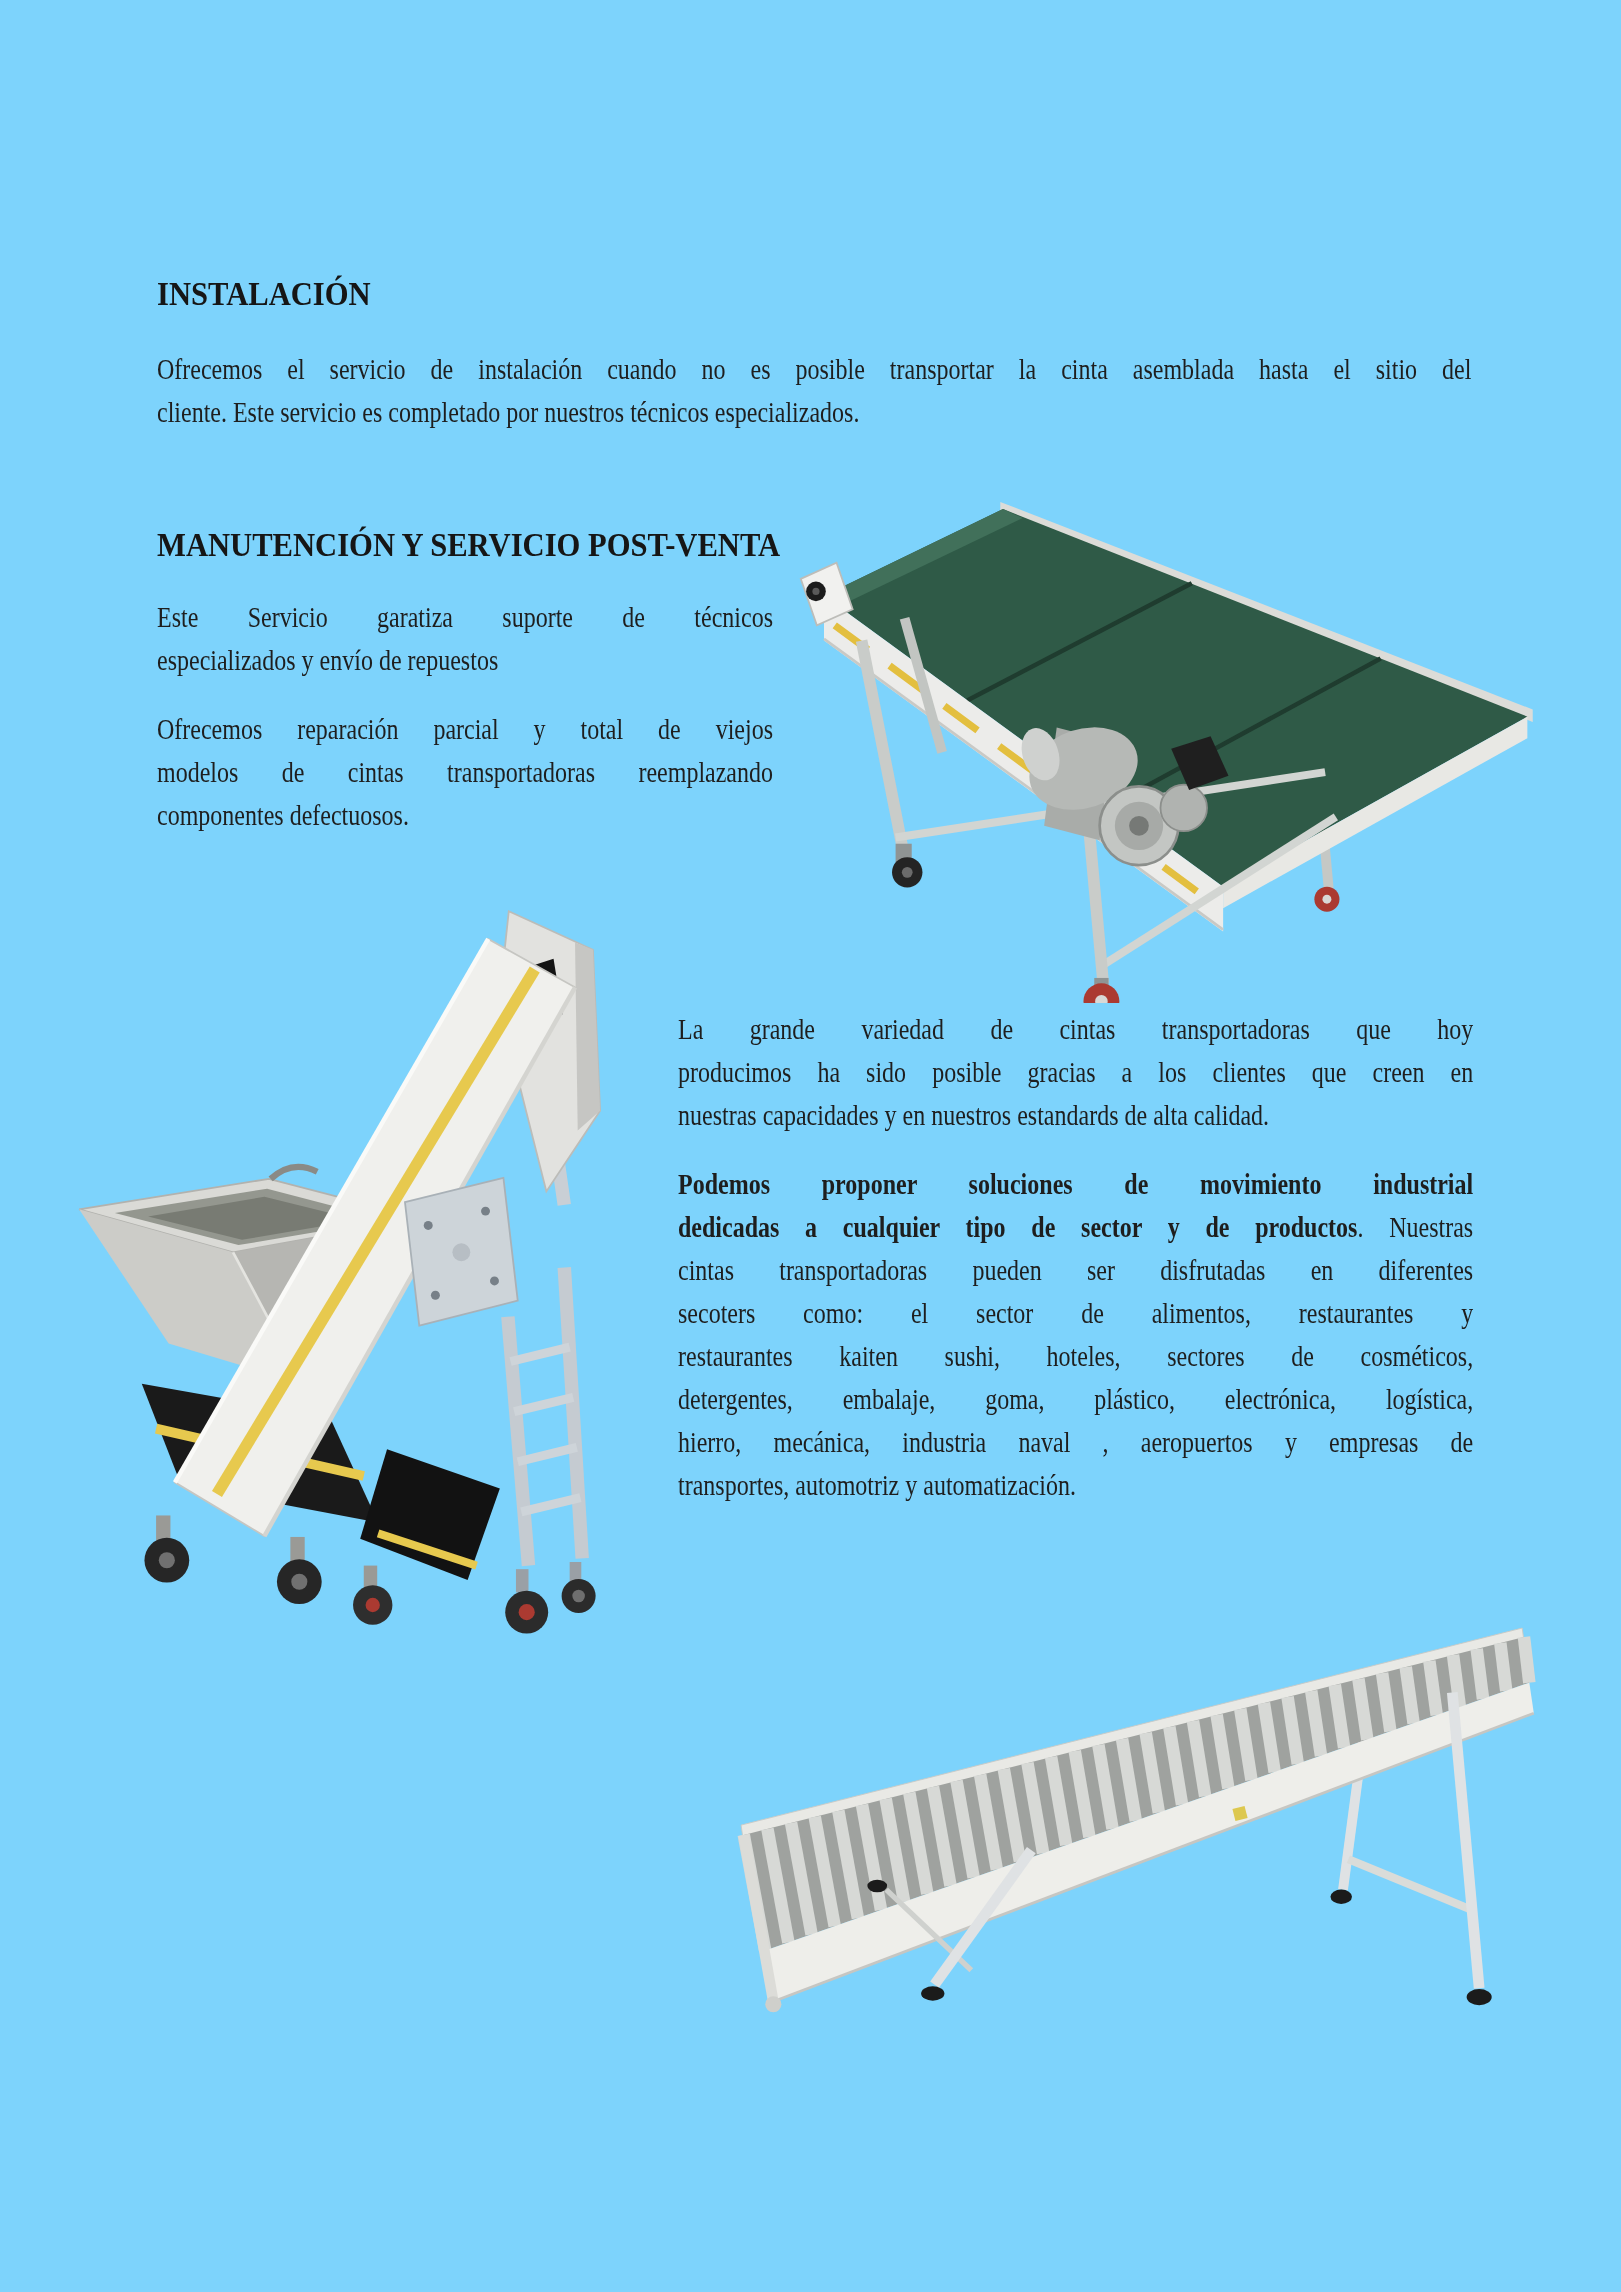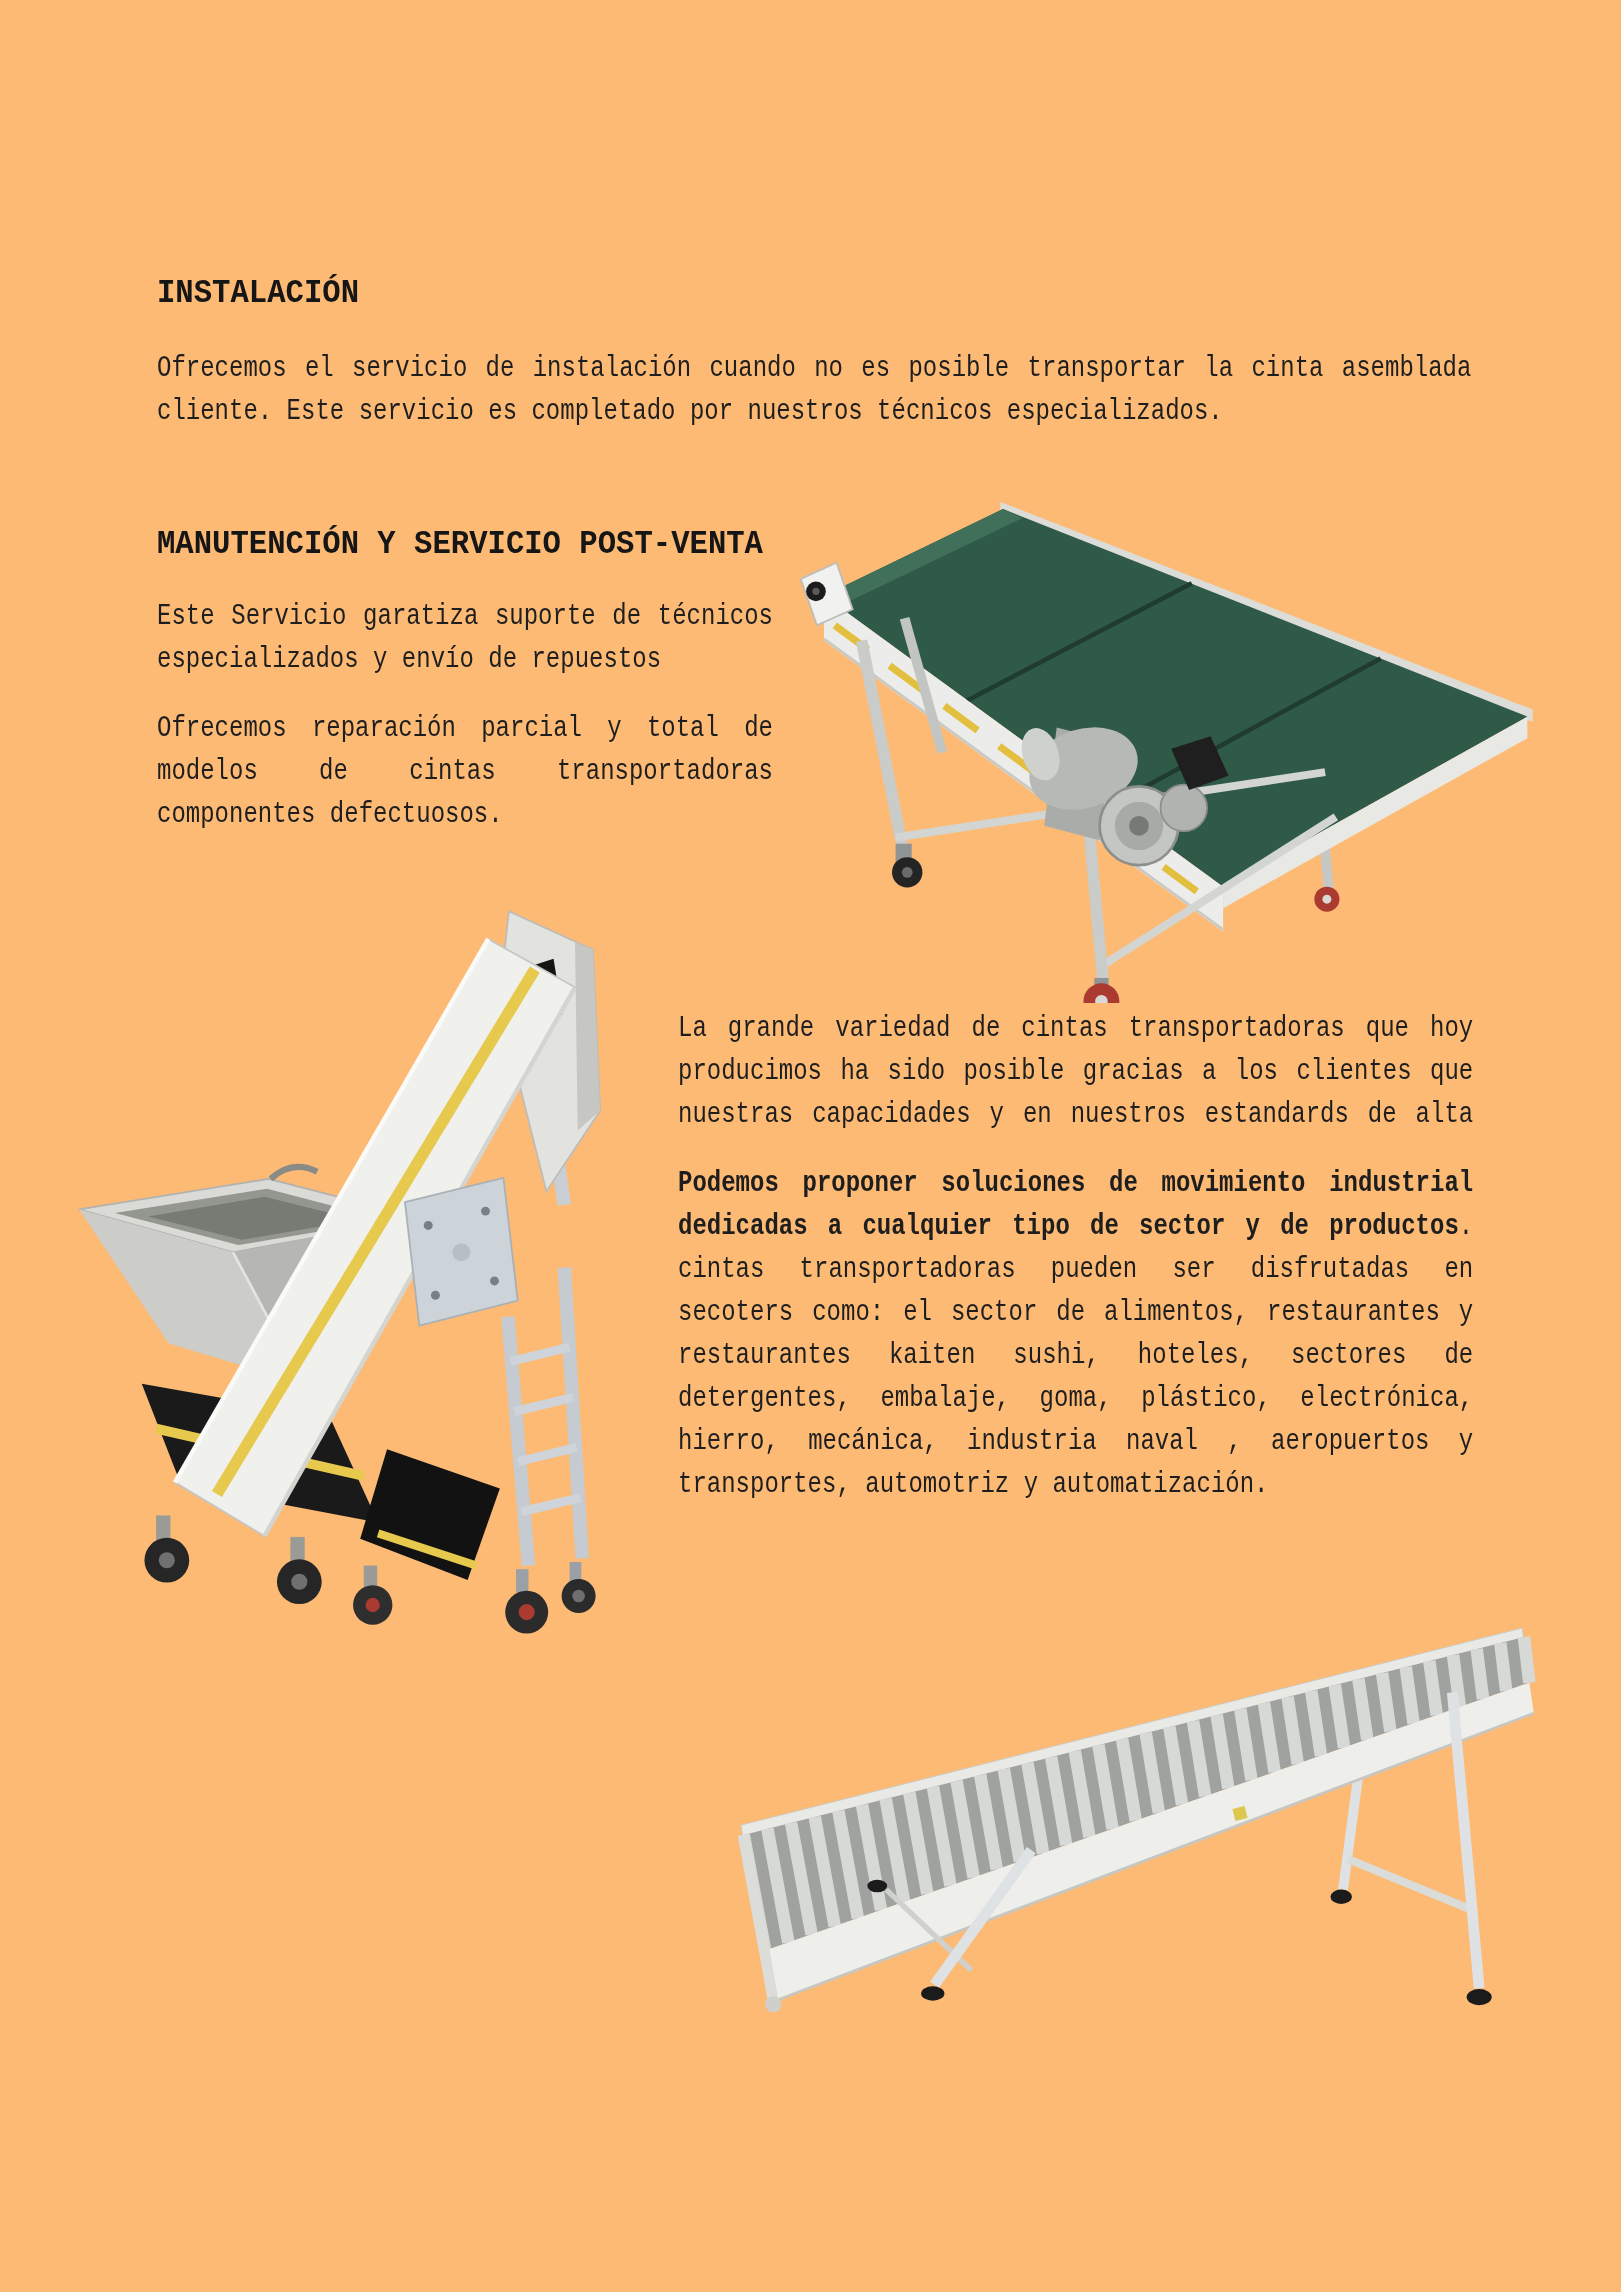--- a/index.html
+++ b/index.html
@@ -1,22 +1,22 @@
 <!DOCTYPE html>
 <html style="font-size:14.3px"><head>
 <meta charset="utf-8">
 <style>
   html,body{margin:0;padding:0;background:#ffffff;}
   .page{
     position:relative;
     width:1622px;
     height:2293px;
-    background:#fdba74;
+    background:#7dd3fc;
     overflow:hidden;
-    font-family:Liberation Mono, monospace;
+    font-family:Liberation Serif, serif;
     color:#1e1e1e;
   }
   
   .txt{
     position:absolute;
     transform:scaleX(.8);
     transform-origin:0 0;
     font-size:30px;
     line-height:43px;
     color:#1e1e1e;

